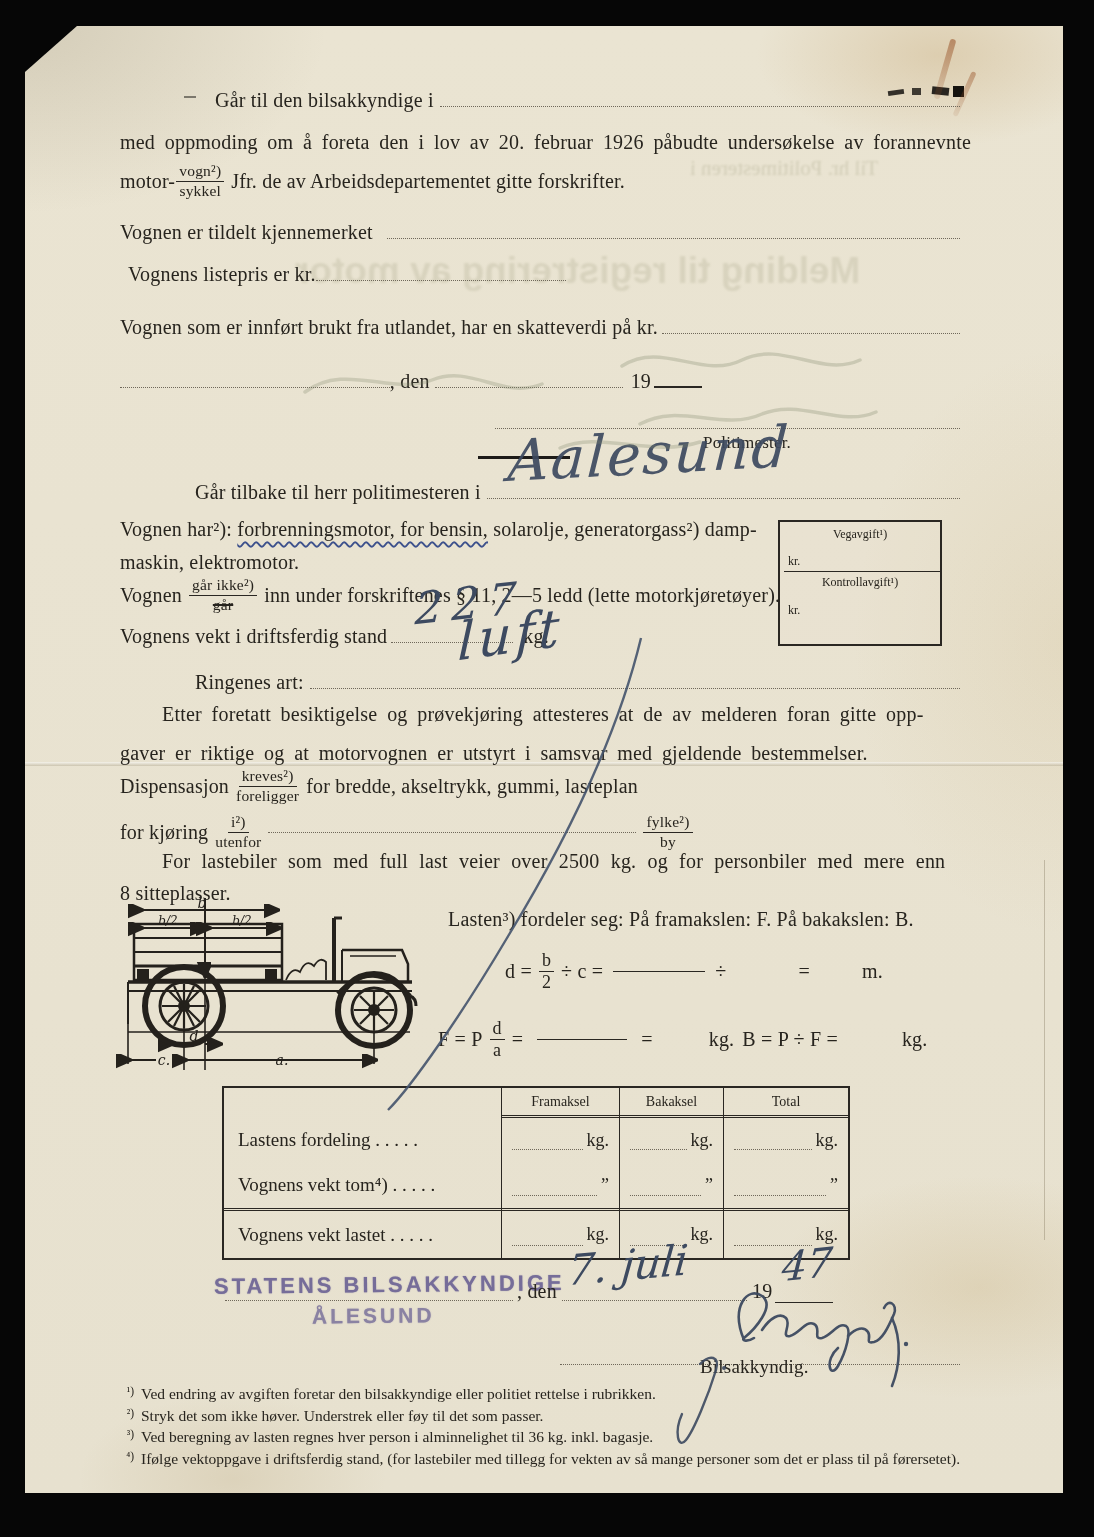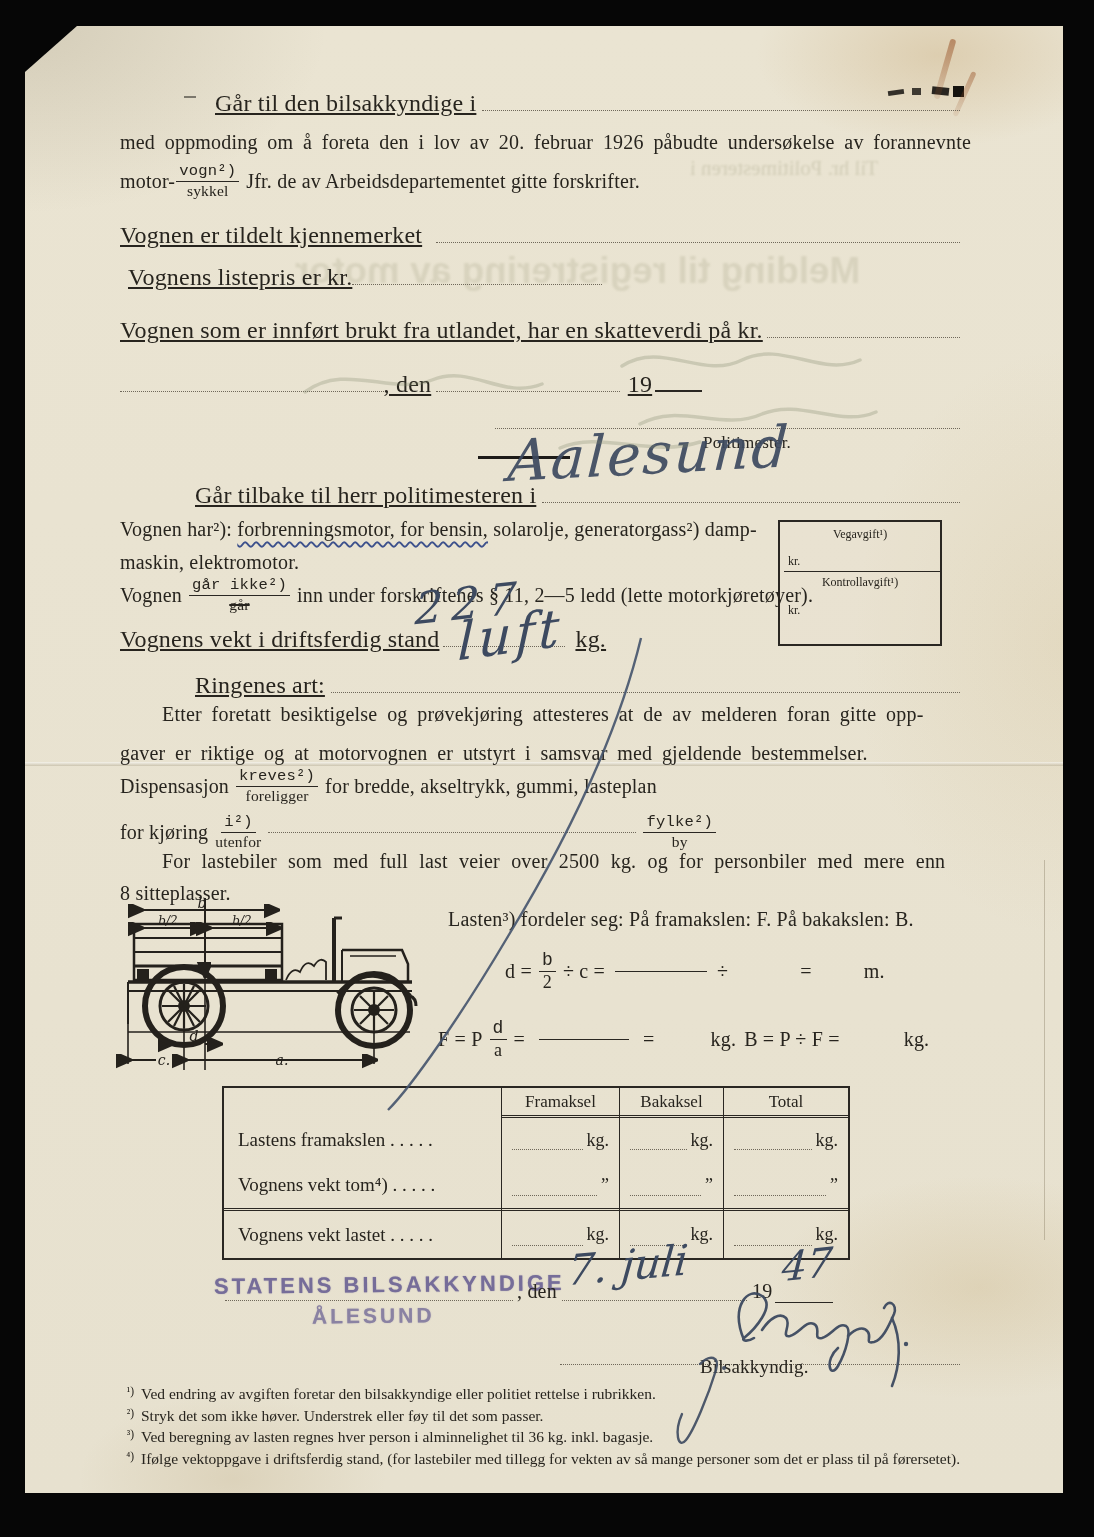--- a/index.html
+++ b/index.html
@@ -11,45 +11,45 @@
       radial-gradient(ellipse 420px 260px at 0% 0%, rgba(125,112,82,.20), transparent 72%),
       radial-gradient(ellipse 300px 420px at 100% 42%, rgba(196,168,110,.16), transparent 70%),
       radial-gradient(ellipse 300px 160px at 92% 86%, rgba(188,158,98,.22), transparent 70%),
       radial-gradient(ellipse 220px 120px at 20% 99%, rgba(170,145,95,.18), transparent 70%),
       linear-gradient(#eae4d2,#e7e1cf);
     clip-path:polygon(52px 0,100% 0,100% 100%,0 100%,0 46px);}
   .crease-h{position:absolute;left:25px;top:762px;width:1038px;height:4px;
     background:linear-gradient(rgba(255,255,255,.55),rgba(140,128,98,.30));}
   .crease-v{position:absolute;left:1044px;top:860px;width:1px;height:380px;background:rgba(120,108,82,.35);}
   .t{position:absolute;font-size:20px;white-space:nowrap;letter-spacing:.2px;}
-  .row{position:absolute;display:flex;align-items:baseline;font-size:24px;white-space:nowrap;letter-spacing:.2px;text-decoration:underline;}
+  .row{position:absolute;display:flex;align-items:baseline;font-size:20px;white-space:nowrap;letter-spacing:.2px;}
   .crow{position:absolute;display:flex;align-items:center;font-size:20px;white-space:nowrap;letter-spacing:.2px;}
   .dfill{flex:1;border-bottom:1.6px dotted #6f685a;height:1em;margin-left:6px;}
   .dline{display:inline-block;border-bottom:1.6px dotted #6f685a;height:1em;vertical-align:baseline;}
   .cline{border-bottom:1.5px dotted #6f685a;height:0;align-self:center;}
   .sline{border-bottom:1.6px solid #2a2722;height:0;align-self:center;}
   .frac{display:inline-flex;flex-direction:column;align-items:center;line-height:1.05;
         font-size:15.5px;margin:0 7px;vertical-align:middle;}
-  .frac .fr-top{border-bottom:1.5px solid #2a2722;padding:0 3px 1px;font-family:Liberation Mono, monospace;}
+  .frac .fr-top{border-bottom:1.5px solid #2a2722;padding:0 3px 1px;}
   .frac .fr-bot{padding-top:1px;}
   .strike{text-decoration:line-through;text-decoration-thickness:1.5px;}
   .wavy{text-decoration:underline;text-decoration-style:wavy;text-decoration-color:#3d518c;
         text-decoration-thickness:1.6px;text-underline-offset:5px;}
   .hand{position:absolute;font-family:"DejaVu Serif",serif;font-style:italic;color:#3d4a60;
         white-space:nowrap;transform-origin:left center;}
   .box{position:absolute;border:2.5px solid #2a2722;background:rgba(233,227,209,.2);}
   .justify1{word-spacing:4.5px;}
   .justify2{word-spacing:6px;}
   
   .tbl{position:absolute;border:2.5px solid #2a2722;display:grid;
        grid-template-columns:278px 118px 104px 1fr;grid-template-rows:30px 44px 46px 50px;
        width:628px;box-sizing:border-box;background:rgba(233,227,209,.15);}
   .tc{box-sizing:border-box;display:flex;align-items:center;}
   .brd-r{border-right:1.6px solid #2a2722;}
-  .hdr{justify-content:center;font-size:17px;border-bottom:3px double #2a2722;}
+  .hdr{justify-content:center;font-size:14px;border-bottom:3px double #2a2722;}
   .tl{font-size:19px;padding-left:14px;white-space:nowrap;}
   .td{padding:0 10px;}
   .td .dln{flex:1;border-bottom:1.4px dotted #6f685a;height:0;align-self:flex-end;margin-bottom:12px;}
   .td .unit{margin-left:4px;font-size:18px;}
   .dbl-top{border-top:3px double #2a2722;}
   
   .stamp{position:absolute;font-family:"Liberation Sans",sans-serif;font-weight:bold;
          color:#675e92;opacity:.88;letter-spacing:3px;white-space:nowrap;
          text-shadow:0 0 1.2px rgba(103,94,146,.7);transform:rotate(-.6deg);}
   
@@ -299,21 +299,21 @@
     <span style="margin-left:8px;">B = P ÷ F =</span>
     <span style="margin-left:64px;">kg.</span>
   </div>
 
   <div class="tbl" style="left:222px;top:1086px;">
     <div class="tc brd-r"></div>
     <div class="tc brd-r hdr">Framaksel</div>
     <div class="tc brd-r hdr">Bakaksel</div>
     <div class="tc hdr">Total</div>
 
-    <div class="tc brd-r tl">Lastens framakslen .  .  .  .  .</div>
+    <div class="tc brd-r tl">Lastens fordeling .  .  .  .  .</div>
     <div class="tc brd-r td">
         <span class="dln"></span>
         <span class="unit">kg.</span>
       </div>
     <div class="tc brd-r td">
         <span class="dln"></span>
         <span class="unit">kg.</span>
       </div>
     <div class="tc td">
         <span class="dln"></span>

